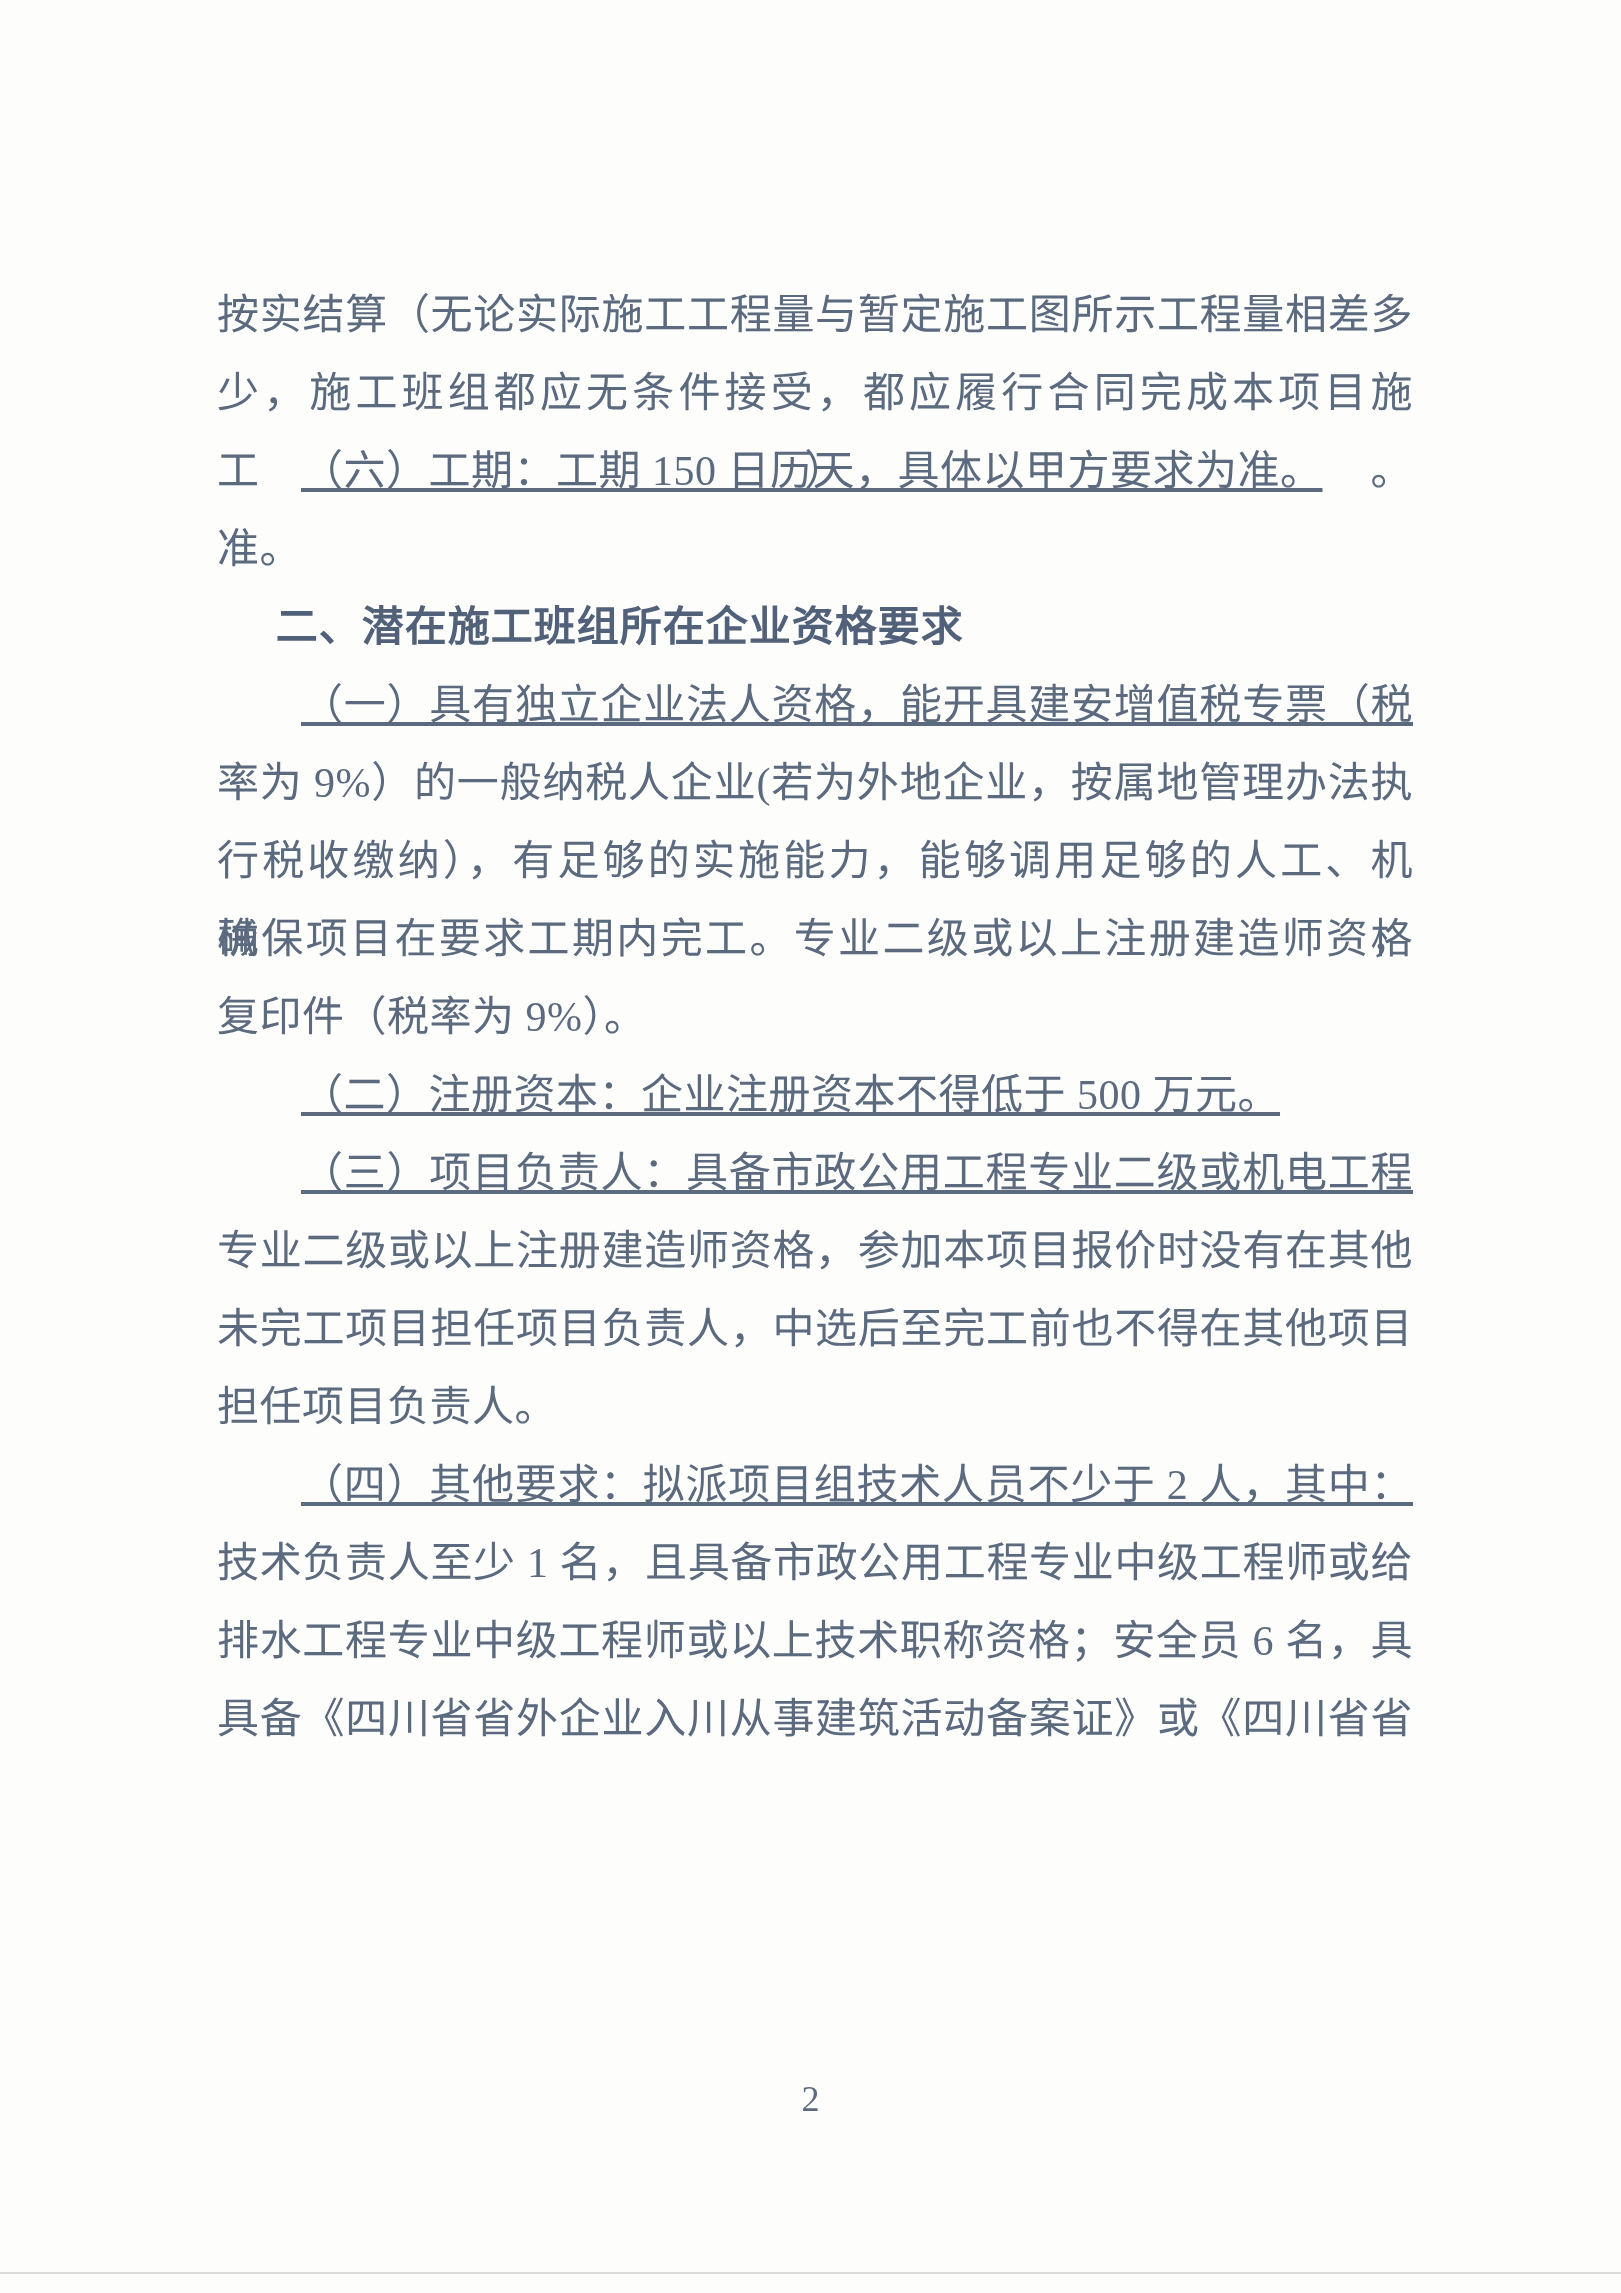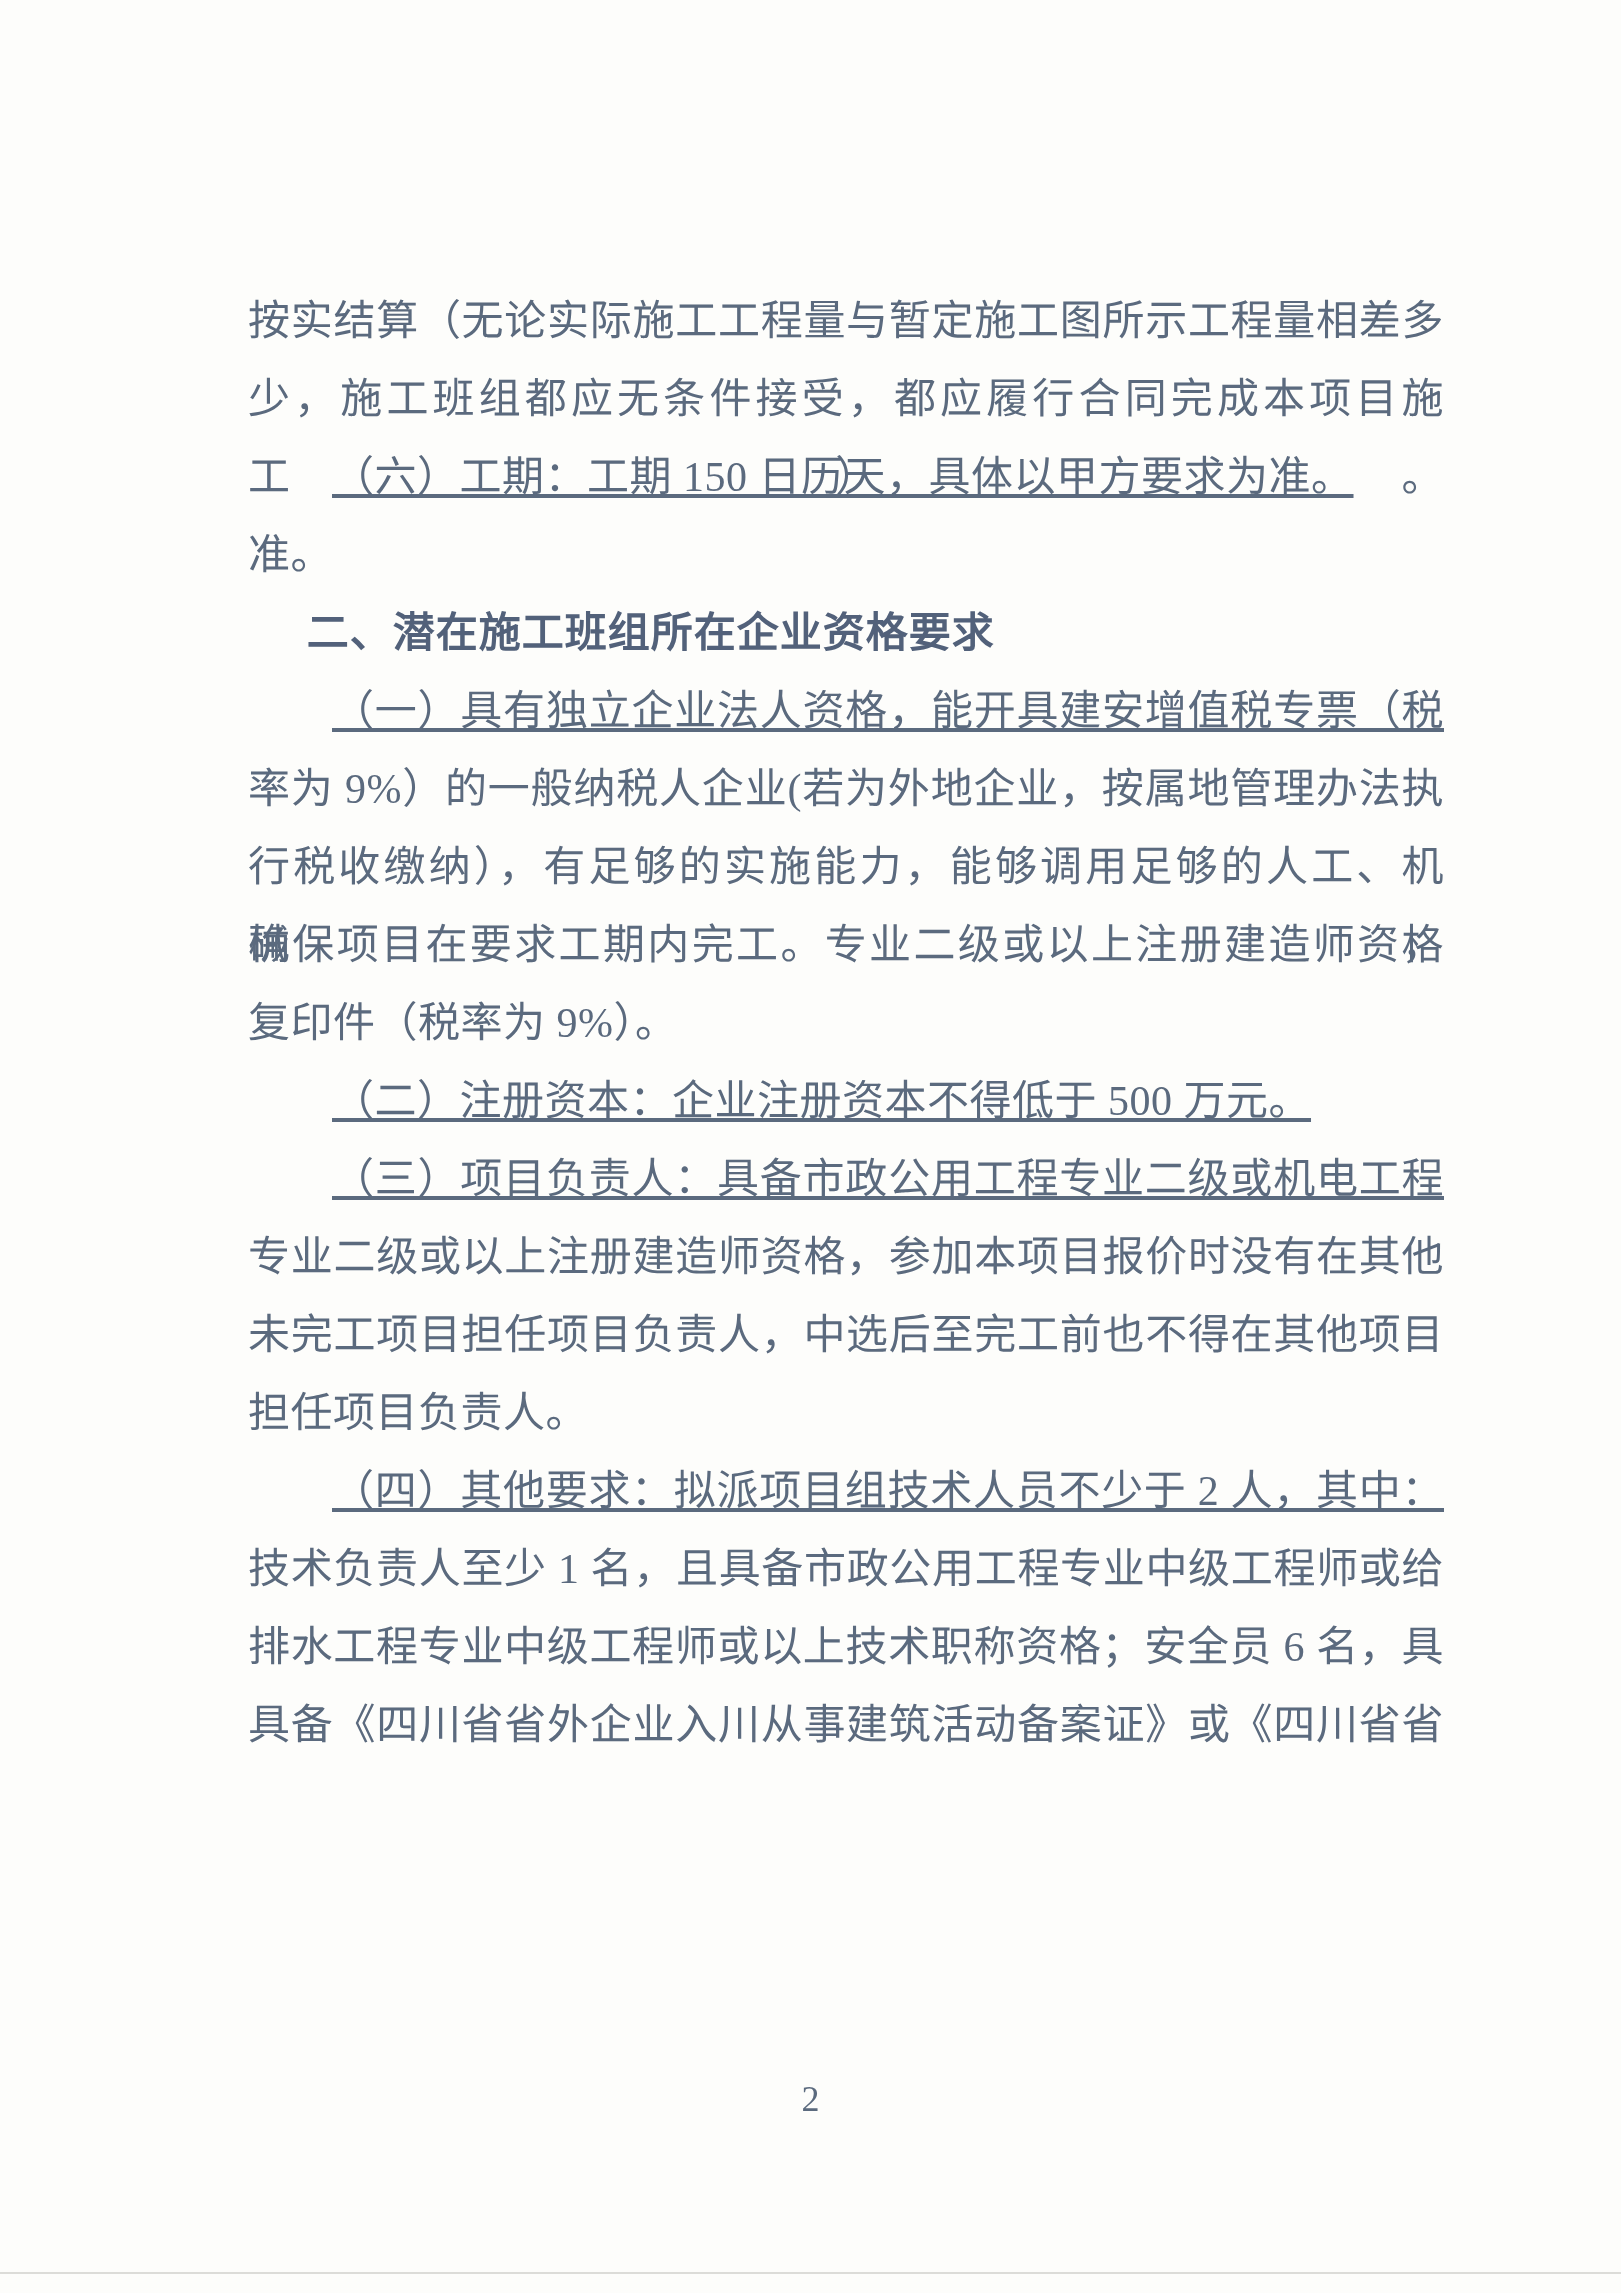--- a/index.html
+++ b/index.html
@@ -15,24 +15,23 @@
   .page {
     position: relative;
     width: 1621px;
     height: 2294px;
     background: var(--background, #fdfdfb);
     overflow: hidden;
     color: var(--text, #5b6a7e);
   }
   .text-block {
     position: absolute;
-    top: 282px;
+    top: 276px;
     left: 217px;
     width: 1196px;
-    margin-left: 31px;
   }
   .line {
     font-size: 42px;
     line-height: 78px;
     height: 78px;
     white-space: nowrap;
     color: var(--text, #5b6a7e);
     letter-spacing: 0.5px;
   }
   

